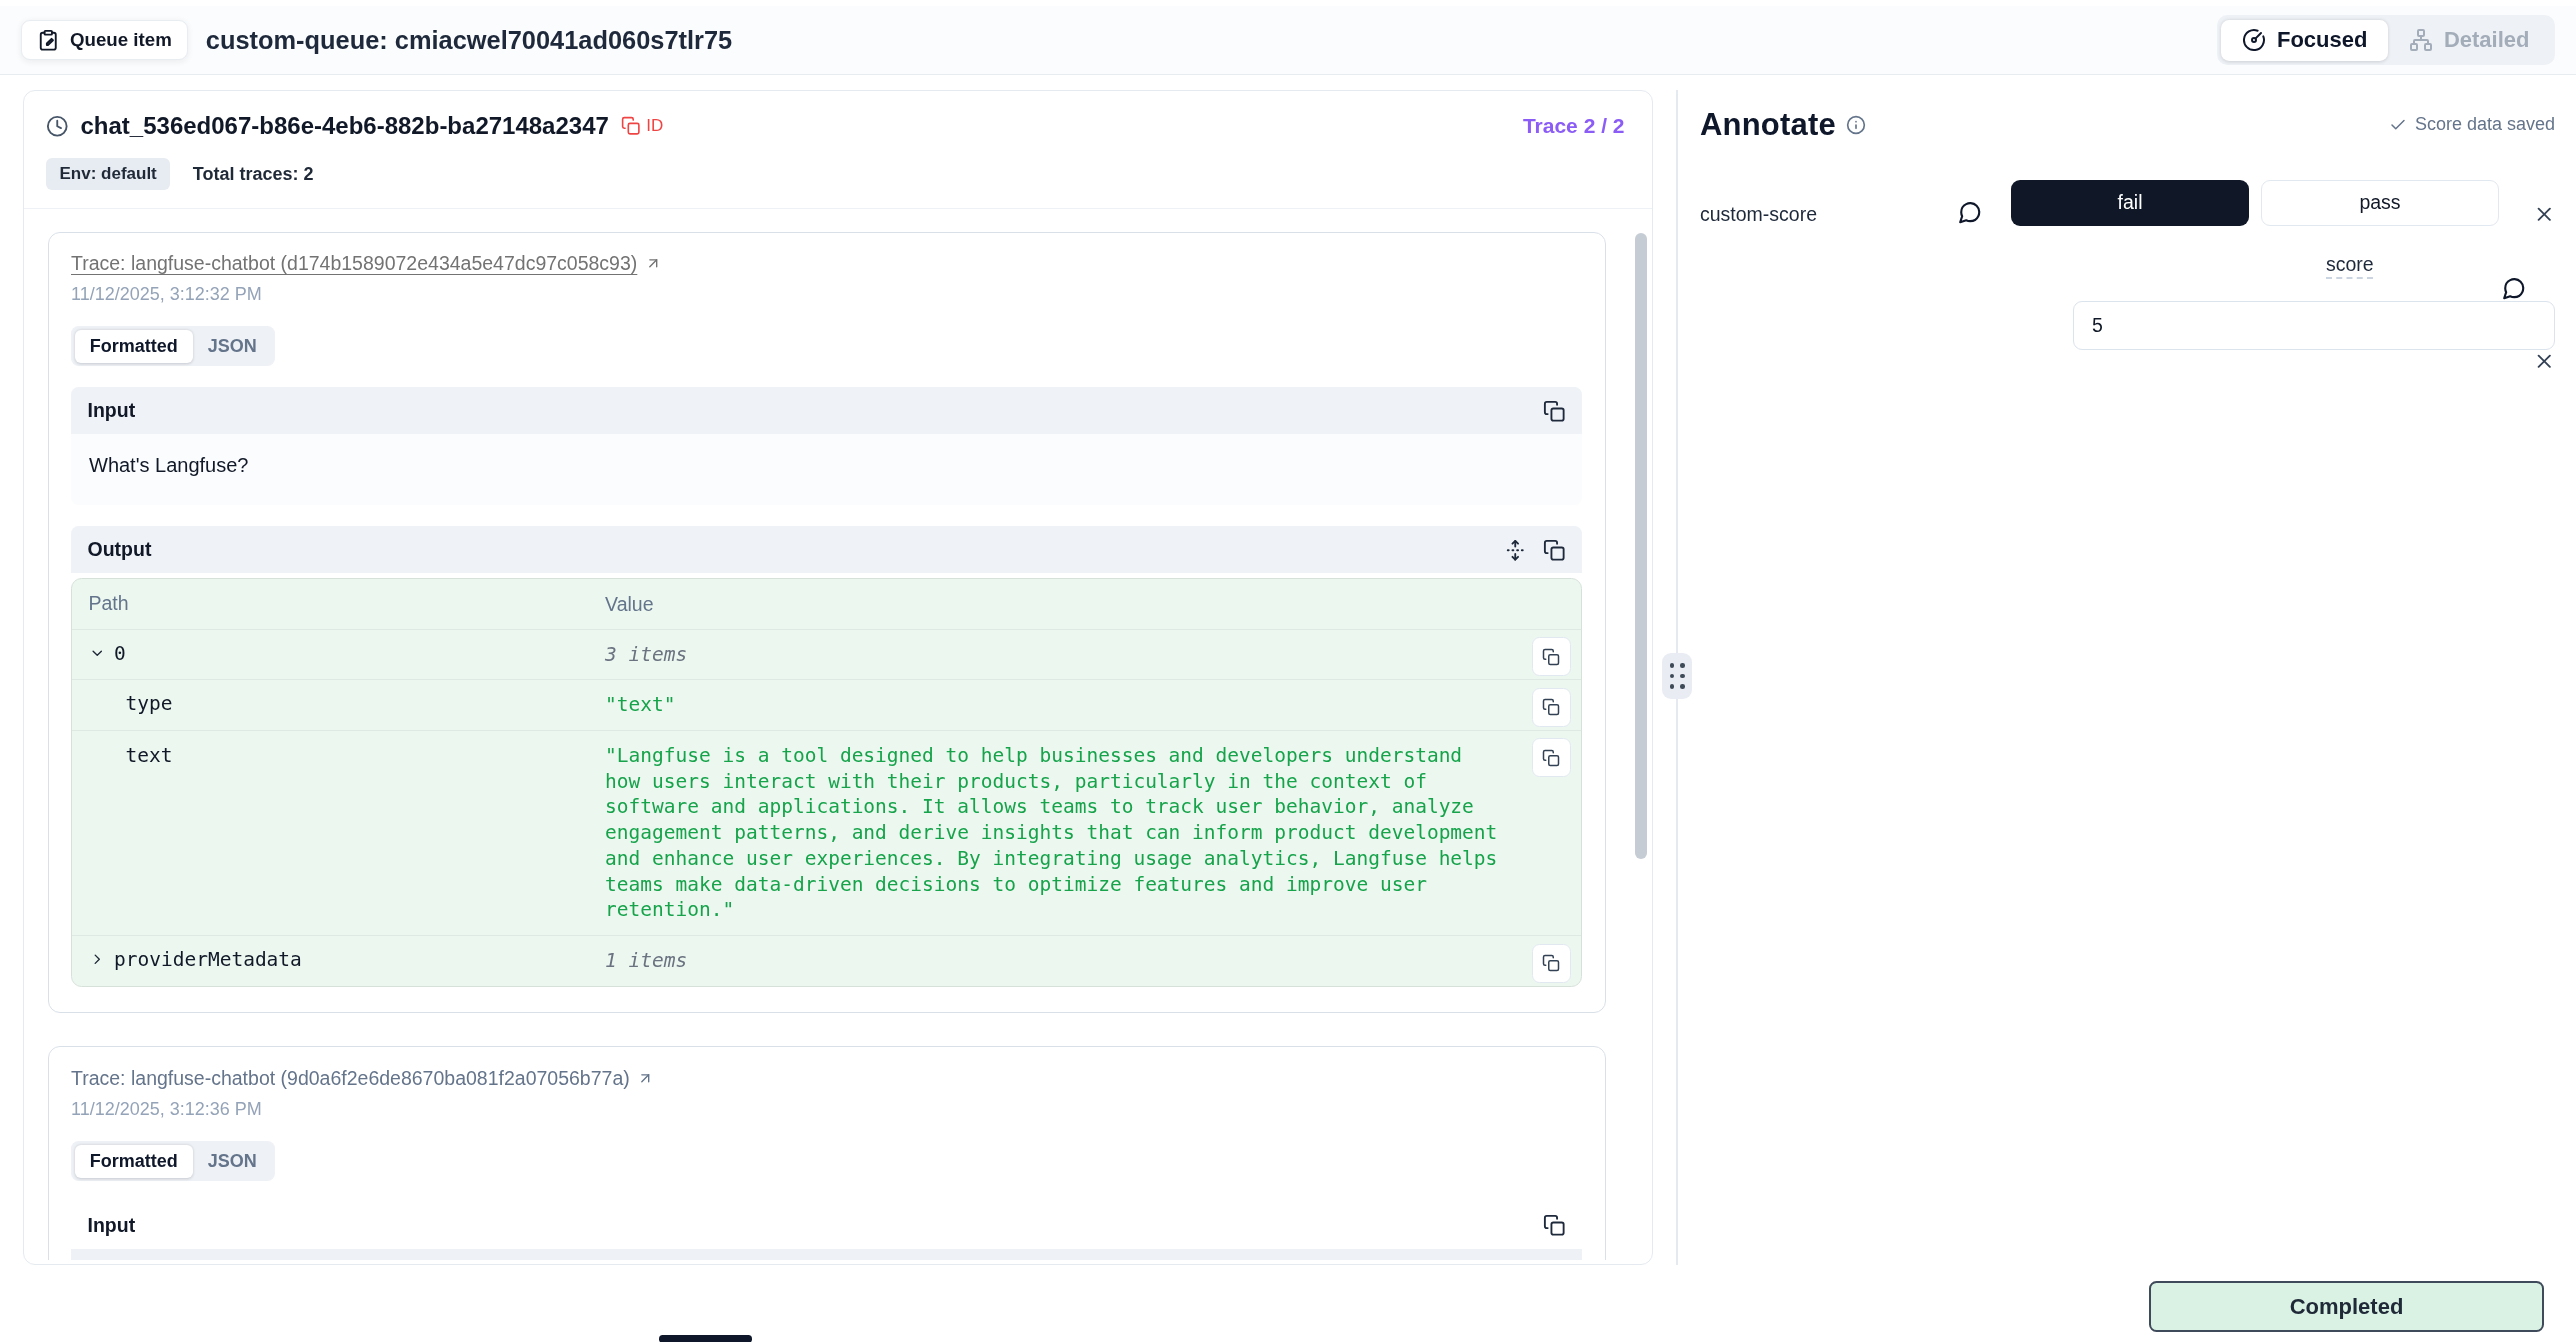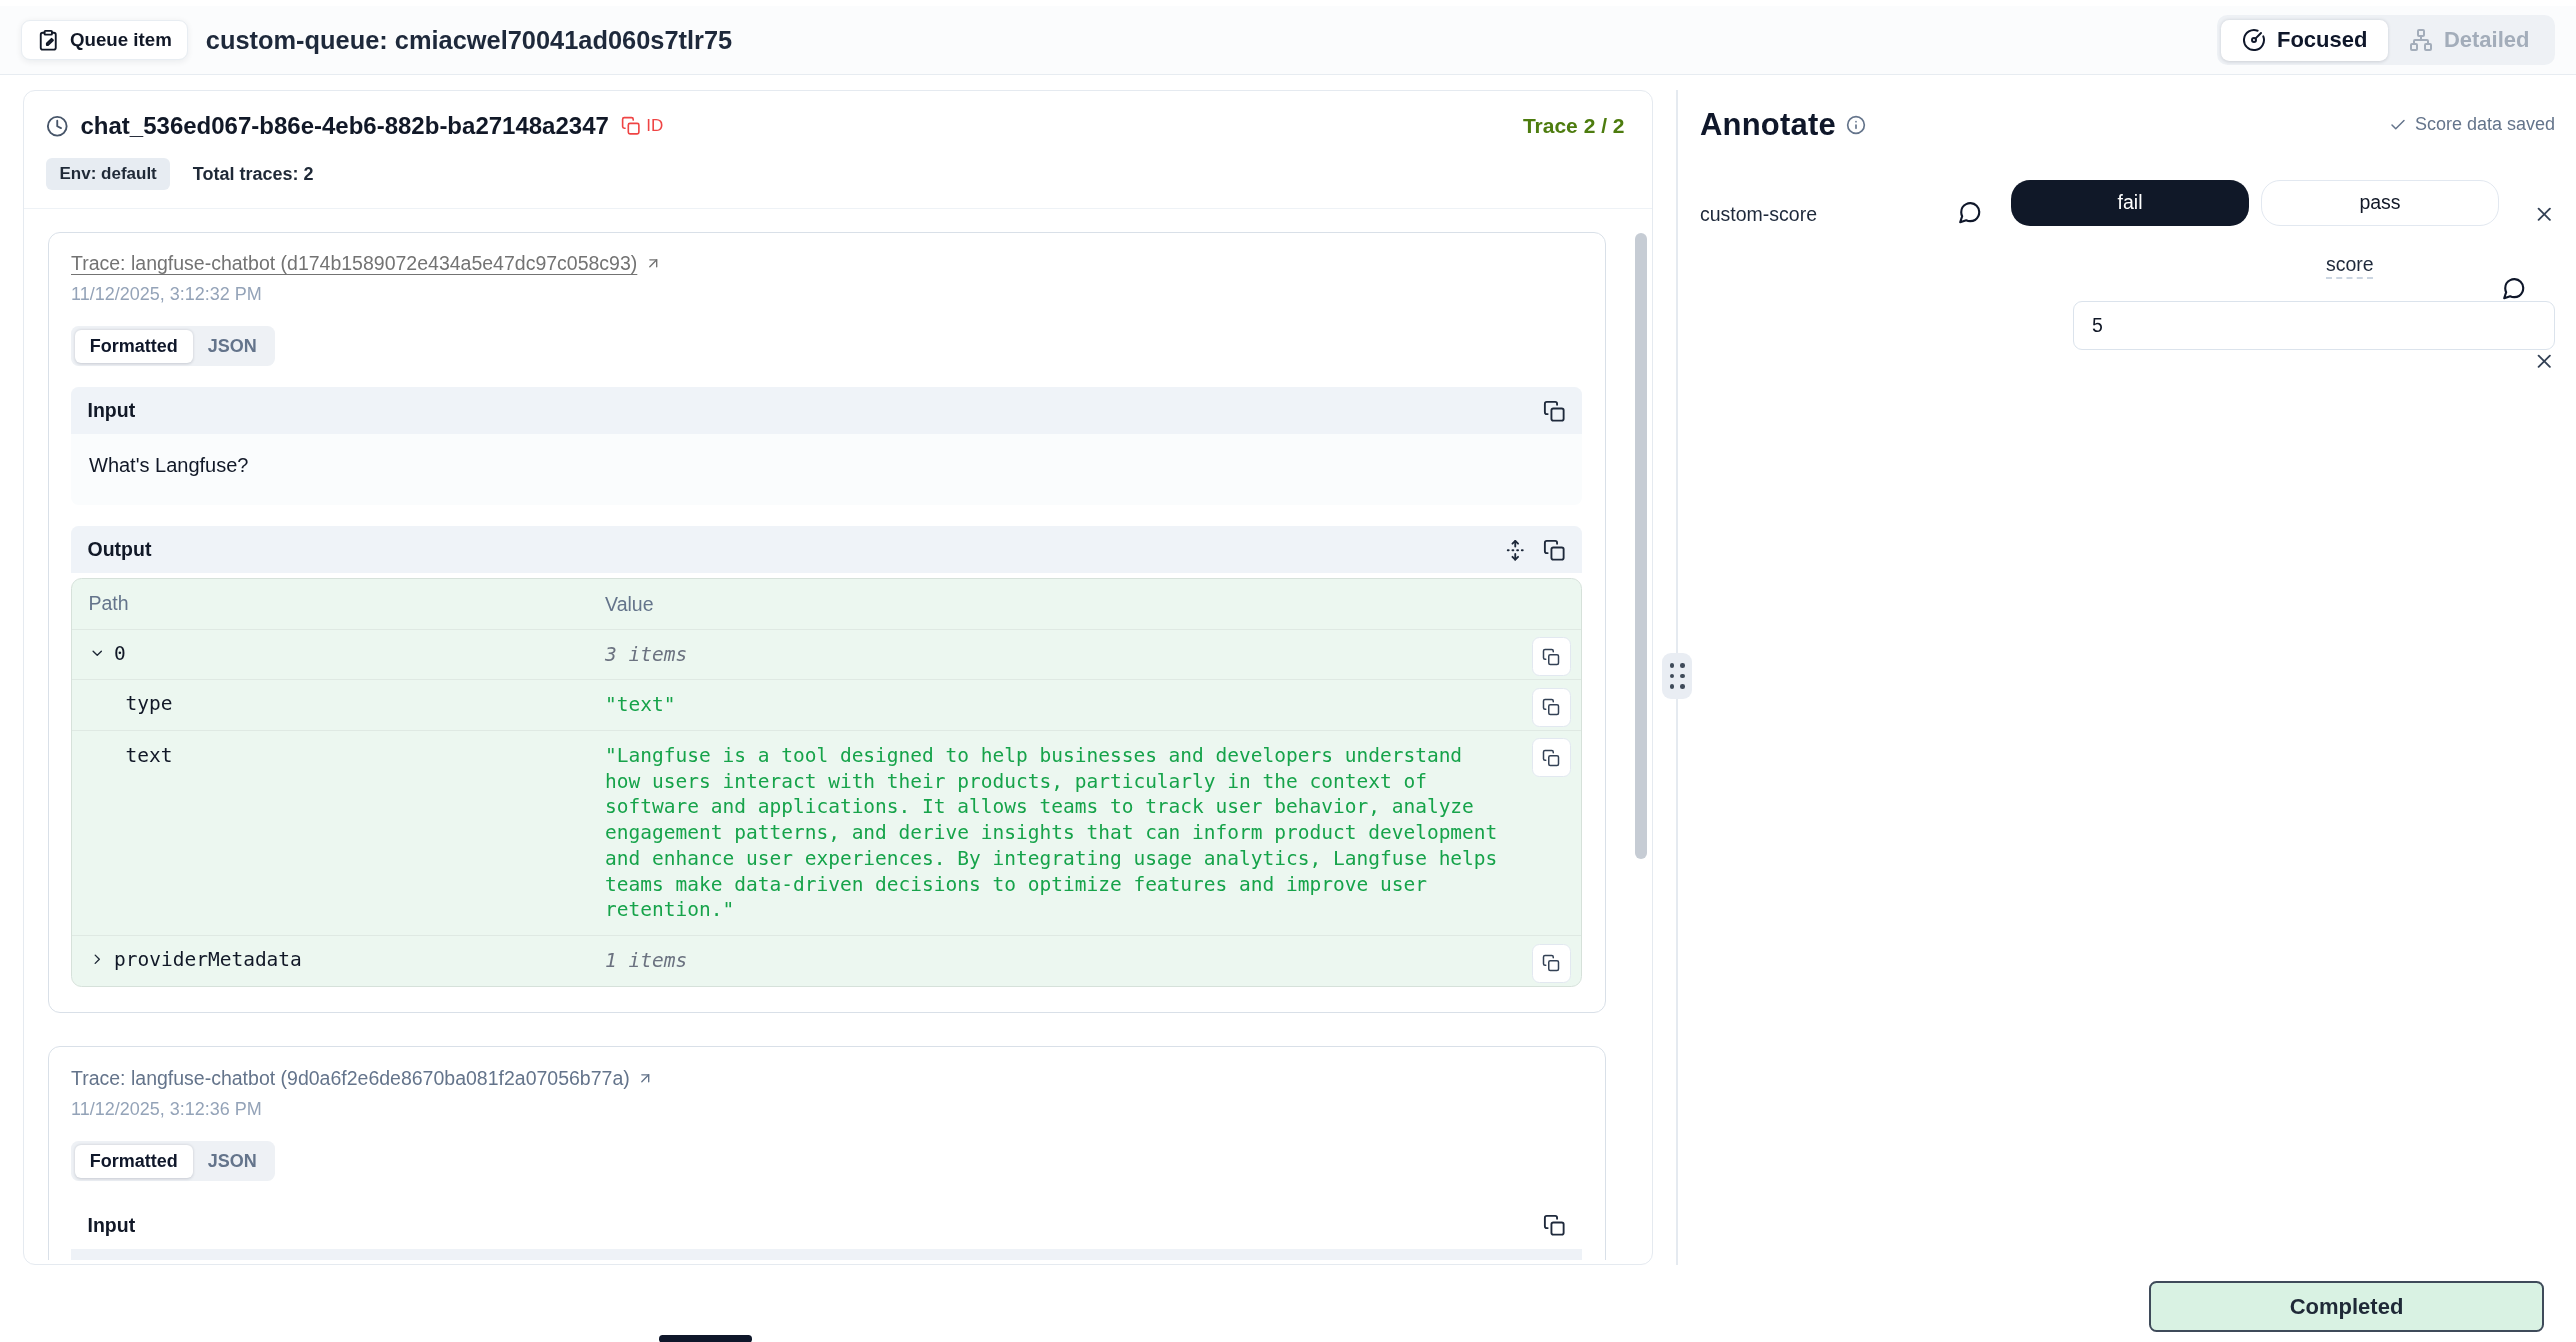--- a/index.html
+++ b/index.html
@@ -22,21 +22,21 @@
               padding:7.5px 21px; border-radius:8.2px; color:#a3adba; }
   .seg-item.active { background:#fff; color:#0f172a; box-shadow:0 0.7px 3.7px rgba(15,23,42,.15); }
 
   
   .panel-left { position:absolute; left:22.5px; top:90px; width:1630px; height:1175px;
                 border:1.5px solid #e5eaf0; border-radius:12px; background:#fff; overflow:hidden; }
   .pl-header { padding:21px 27px 18px 22.5px; border-bottom:1.5px solid #eef2f6; }
   .pl-title-row { display:flex; align-items:center; gap:12px; }
   .pl-title { font-size:24px; font-weight:700; color:#111827; }
   .id-chip { display:flex; align-items:center; gap:6px; color:#ef4444; font-size:17px; font-weight:400; }
-  .trace-counter { margin-left:auto; font-size:21px; font-weight:700; color:#4d7c0f; }
+  .trace-counter { margin-left:auto; font-size:21px; font-weight:700; color:#8b5cf6; }
   .pl-badges { display:flex; align-items:center; gap:22.5px; margin-top:18px; }
   .env-badge { background:#e7ecf2; border-radius:6px; padding:6px 13.5px; font-size:17px; font-weight:600; color:#1f2937; }
   .total-traces { font-size:18px; font-weight:700; color:#1f2937; }
 
   .scroll-area { position:relative; height:1051px; overflow:hidden; padding:22.5px 46px 0 24px; }
   .scrollbar-thumb { position:absolute; right:4.5px; top:142px; width:12px; height:626px;
                      background:#c6ccd4; border-radius:6px; }
 
   .trace-card { border:1.5px solid #d9e0e8; border-radius:12px; background:#fff; padding:19.5px 22.5px; margin-bottom:33px; }
   .trace-link { display:inline-flex; align-items:center; gap:7.5px; font-size:19.5px; color:#737373;
@@ -82,21 +82,21 @@
   .panel-right { position:absolute; left:1700px; top:90px; width:855px; height:1175px; }
   .annotate-header { display:flex; align-items:center; margin-top:16.5px; }
   .annotate-title { font-size:31px; font-weight:800; color:#0f172a; letter-spacing:0.2px; }
   .info-icon { margin-left:10.5px; color:#64748b; }
   .saved { margin-left:auto; display:flex; align-items:center; gap:7.5px; color:#64748b; font-size:18px; }
   .score-row { display:flex; align-items:flex-end; margin-top:37px; }
   .score-row + .score-row { margin-top:27px;flex-direction:column; }
   .score-label { flex:none; width:229px; font-size:19.5px; color:#1e293b; }
   .score-label.dashed { text-decoration:underline dashed #cbd5e1; text-underline-offset:6.7px; }
   .comment-wrap { flex:none; width:82px; display:flex; justify-content:center; color:#0f172a; cursor:pointer; }
-  .opt-btn { width:238px; height:46px; border-radius:19px; display:flex; align-items:center; justify-content:center;
+  .opt-btn { width:238px; height:46px; border-radius:9px; display:flex; align-items:center; justify-content:center;
              font-size:19.5px; cursor:pointer; }
   .opt-btn.selected { background:#101828; color:#fff; }
   .opt-btn.unselected { background:#fff; border:1.5px solid #e2e8f0; color:#111827; margin-left:12px; }
   .score-input { width:482px; height:49px; background:#fff; border:1.5px solid #dbe3ec; border-radius:9px;
                  font-size:19.5px; color:#111827; padding:0 18px; display:flex; align-items:center; }
   .close-x { margin-left:auto; color:#334155; cursor:pointer; }
 
   .completed-btn { position:absolute; left:2149px; top:1281px; width:395px; height:51px; background:#d9f2e3;
                    border:2.2px solid #3f4b5a; border-radius:7.5px; display:flex; align-items:center;
                    justify-content:center; font-size:22px; font-weight:600; color:#1f2937; cursor:pointer; }

